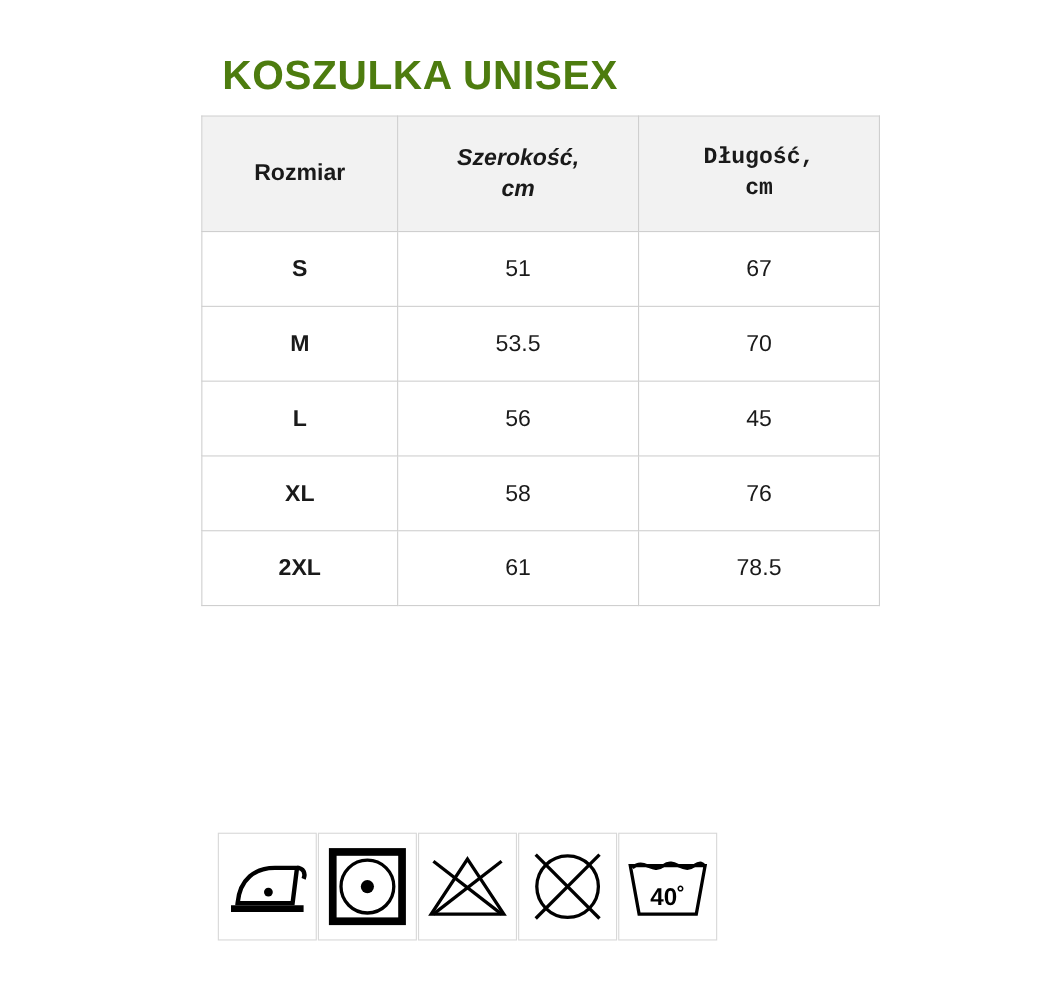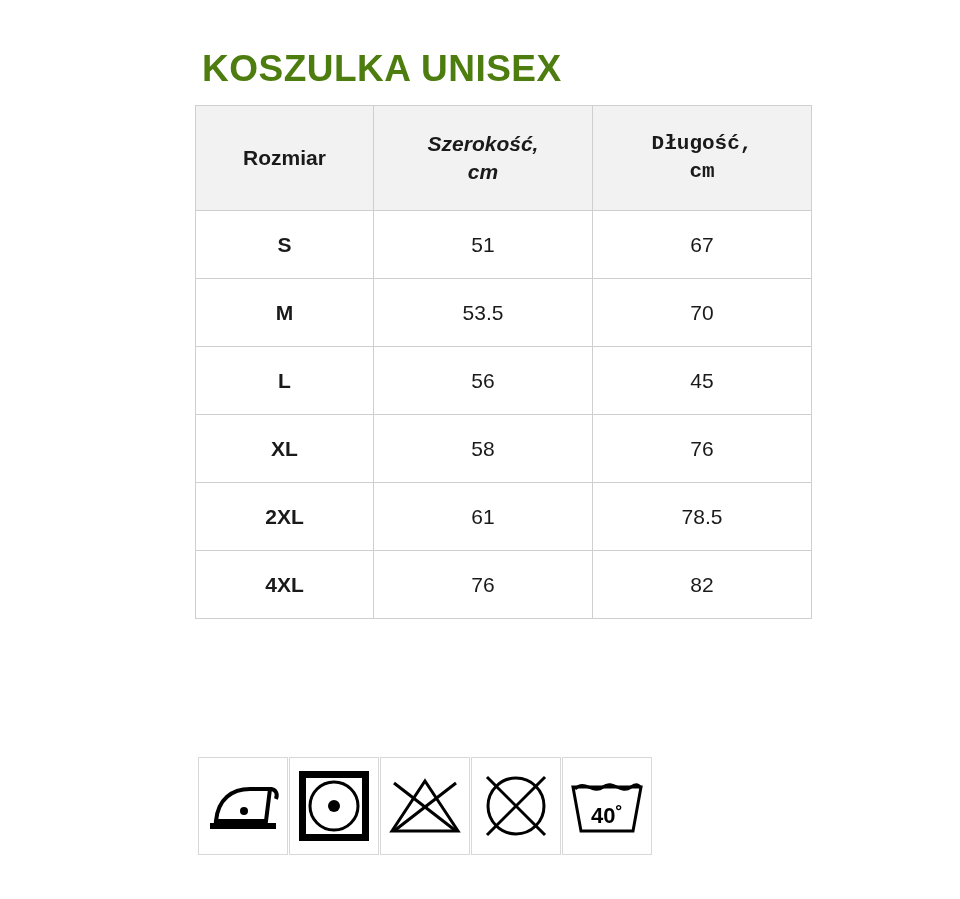--- a/index.html
+++ b/index.html
@@ -31,21 +31,20 @@
     white-space: nowrap;
     margin-left: 19px;
   }
   table.size-table {
     position: absolute;
     left: 183px;
     top: 105px;
     width: 577px;
     border-collapse: collapse;
     table-layout: fixed;
-    margin-left: 12px;
   }
   table.size-table th,
   table.size-table td {
     border: 1px solid #cfcfcf;
     text-align: center;
     vertical-align: middle;
     font-size: 21px;
     color: #1a1a1a;
   }
   table.size-table thead th {
@@ -137,25 +136,20 @@
       <tr>
         <td class="size-cell">XL</td>
         <td>58</td>
         <td>76</td>
       </tr>
       <tr>
         <td class="size-cell">2XL</td>
         <td>61</td>
         <td>78.5</td>
       </tr>
-      <tr>
-        <td class="size-cell">4XL</td>
-        <td>76</td>
-        <td>82</td>
-      </tr>
     </tbody>
   </table>
 
   <div class="care-row">
 
     <div class="care-icon">
       <svg width="74" height="58" viewBox="0 0 74 58">
         <path d="M4 46 L70 46 L70 52 L4 52 Z" fill="#000000"></path>
         <path d="M10 44 C12 22 26 12 44 12 L64 12 L60 44 Z" fill="none" stroke="#000000" stroke-width="4"></path>
         <path d="M64 12 C70 12 72 17 70 22" fill="none" stroke="#000000" stroke-width="4"></path>

